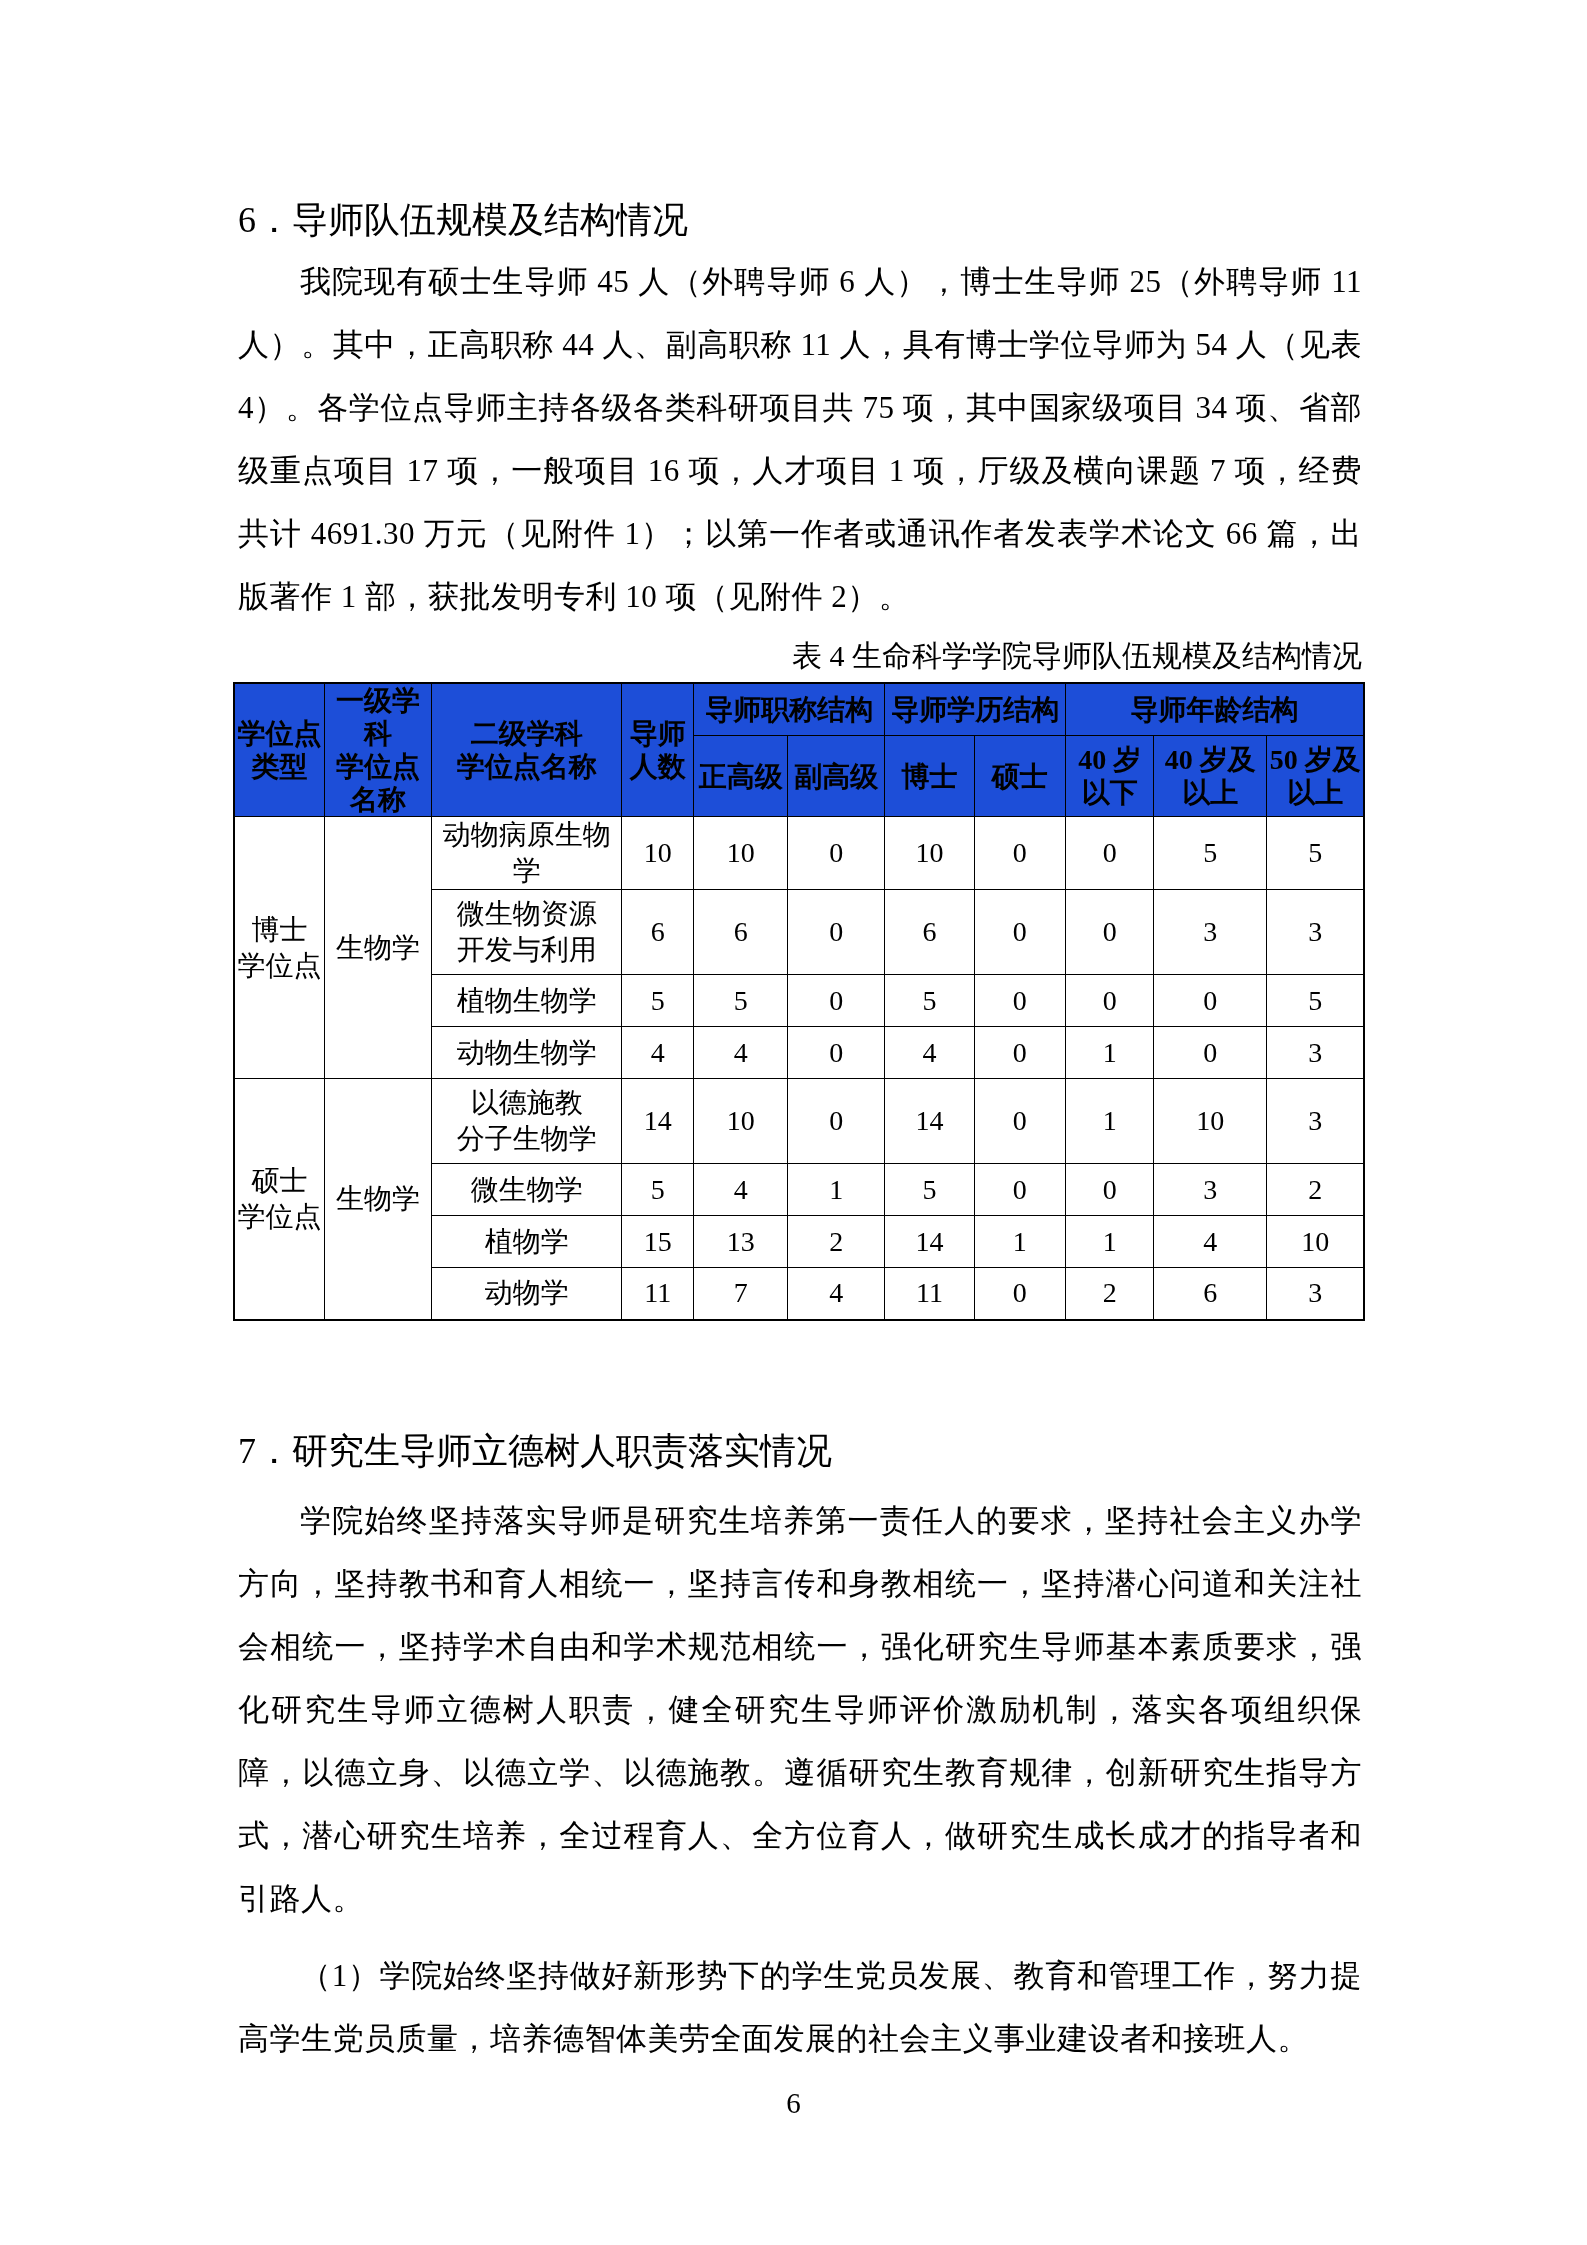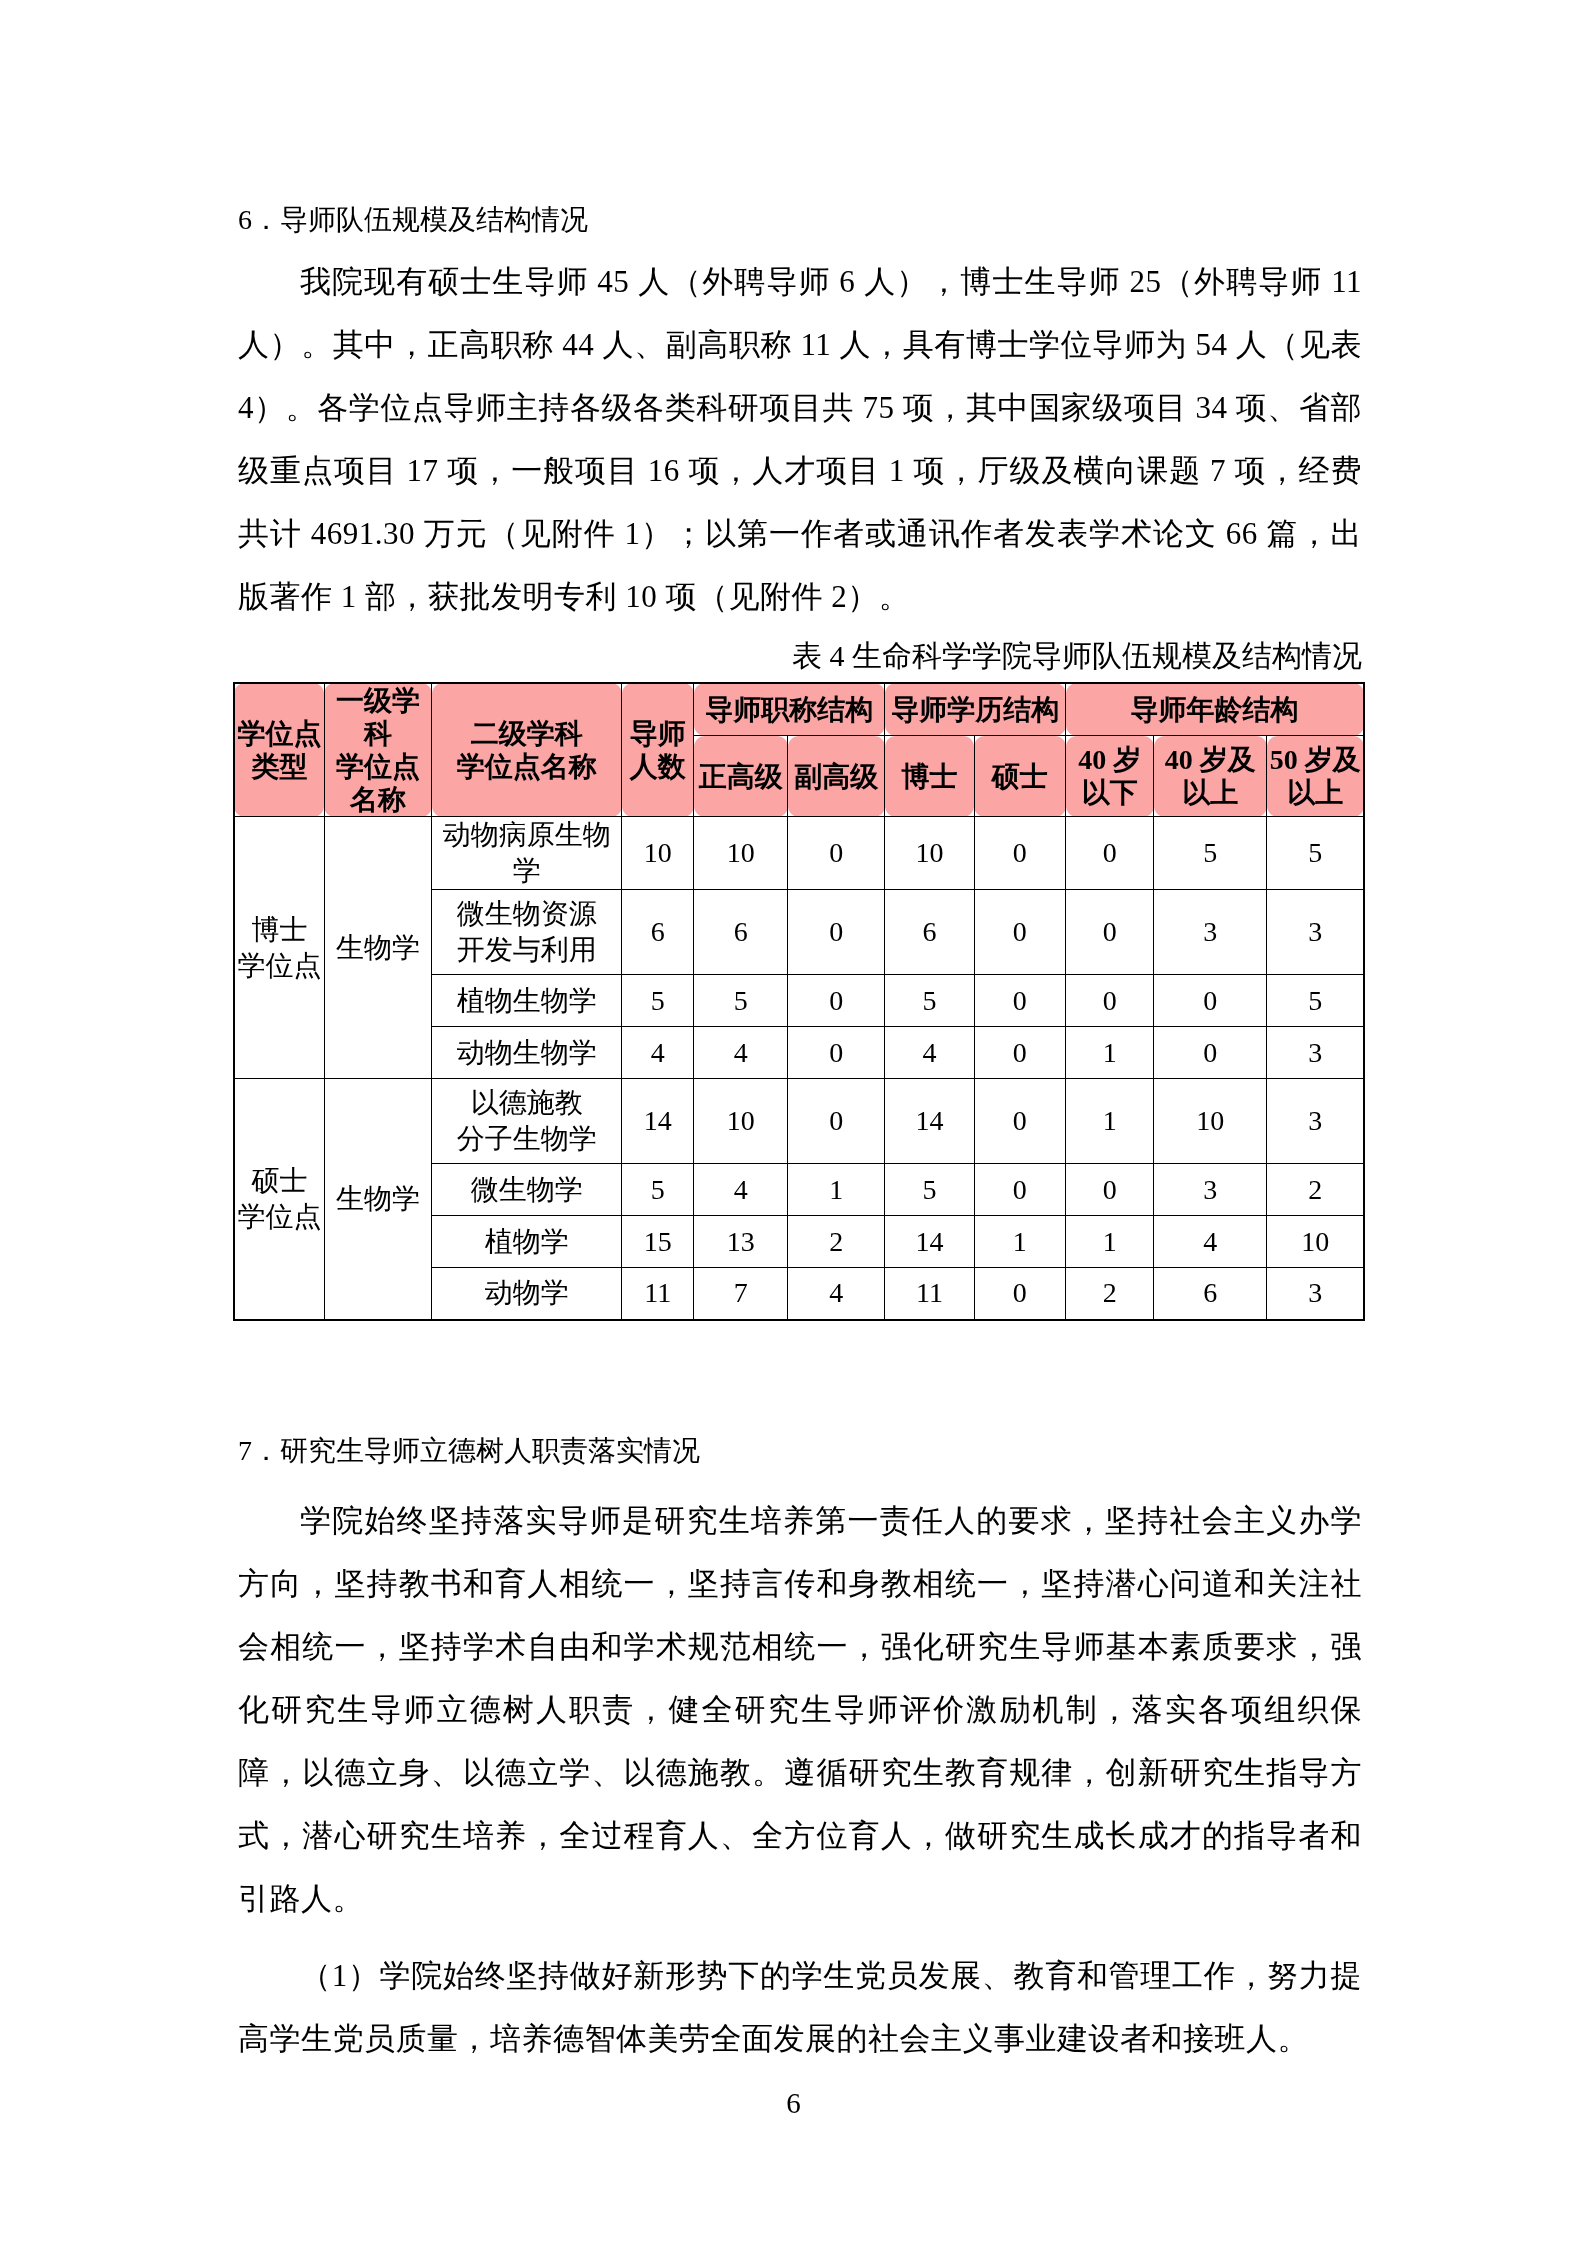--- a/index.html
+++ b/index.html
@@ -6,21 +6,21 @@
   .page{
     position:relative;
     width:1587px;height:2245px;
     background:#ffffff;
     color:#000;
     font-family:"Liberation Serif","DejaVu Serif",serif;
     overflow:hidden;
   }
   .content{position:absolute;left:238px;top:0;width:1124px;}
   .sec-heading{
-    font-size:28px;font-weight:normal;line-height:44px;margin:0;
+    font-size:36px;font-weight:normal;line-height:44px;margin:0;
   }
   .heading-6{margin-top:198px;}
   .heading-7{margin-top:108px;}
   .heading-8{margin-top:0;}
   .para{
     font-size:31px;line-height:63px;margin:0;
     text-align:justify;text-indent:2em;
     letter-spacing:0.5px;
   }
   .para-6{margin-top:8px;}
@@ -37,24 +37,23 @@
   }
   table.struct td{
     border:1px solid #000;
     text-align:center;vertical-align:middle;
     font-size:28px;line-height:36px;
     white-space:pre-line;
     padding:0 2px;
     overflow:hidden;
   }
   tr.hdr td{
-    background:#fca5a5;
+    background:#1d4ed8;
     font-weight:bold;
     line-height:33px;
-    border-radius:11px;
   }
   tr.hrow1{height:44px;}
   tr.hrow2{height:64px;}
   tr.r-short{height:52px;}
   tr.r-tall{height:85px;}
   td.num{font-size:29px;}
   .page-number{
     position:absolute;top:2085px;left:0;right:0;
     text-align:center;font-size:29px;line-height:36px;
   }

